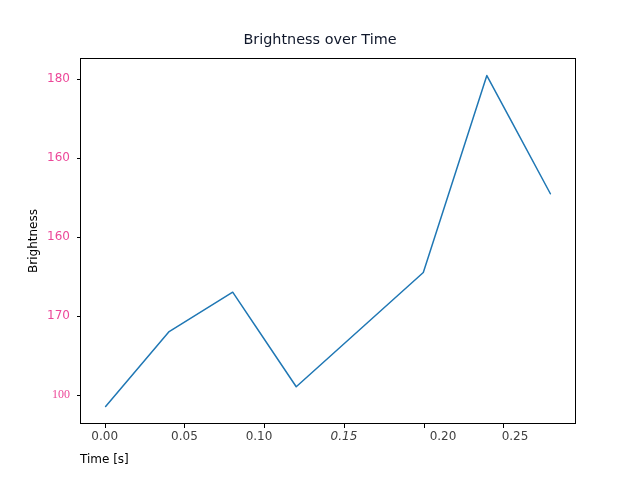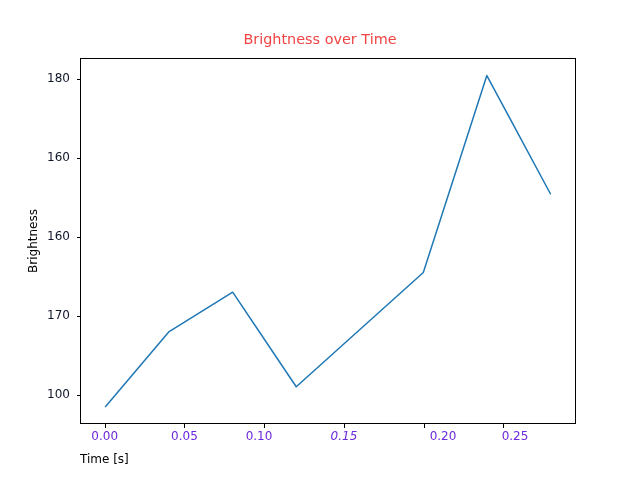--- a/index.html
+++ b/index.html
@@ -38,21 +38,21 @@
     height: 100%;
     overflow: visible;
   }
   #chart-title {
     position: absolute;
     left: 0;
     top: 30px;
     width: 640px;
     text-align: center;
     font-size: 14.4px;
-    color: #ef4444;
+    color: #0f172a;
     line-height: 18px;
   }
   #xlabel {
     position: absolute;
     left: 80px;
     top: 452px;
     width: 496px;
     text-align: left;
     font-size: 12px;
     color: #000000;
@@ -67,29 +67,29 @@
     color: #000000;
     transform: rotate(-90deg);
     transform-origin: left top;
     
     margin-left: 26px;
     margin-top: 424px;
   }
   .xtick-label {
     position: absolute;
     font-size: 12px;
-    color: #6d28d9;
+    color: #404040;
     text-align: center;
     width: 60px;
     top: 429px;
   }
   .ytick-label {
     position: absolute;
     font-size: 12px;
-    color: #0f172a;
+    color: #ec4899;
     text-align: right;
     width: 60px;
     left: 10px;
   }
   .xtick-mark {
     position: absolute;
     width: 0;
     height: 3.5px;
     border-left: 0.8px solid #000000;
     top: 424px;
@@ -121,21 +121,21 @@
       <div class="xtick-label" style="left: 154.463px;">0.05</div>
       <div class="xtick-mark" style="left: 264.206px;"></div>
       <div class="xtick-label" style="left: 229px;">0.10</div>
       <div class="xtick-mark" style="left: 343.949px;"></div>
       <div class="xtick-label" style="left: 313.949px; font-style: italic;">0.15</div>
       <div class="xtick-mark" style="left: 423.691px;"></div>
       <div class="xtick-label" style="left: 413px;">0.20</div>
       <div class="xtick-mark" style="left: 503.434px;"></div>
       <div class="xtick-label" style="left: 485px;">0.25</div>
       <div class="ytick-mark" style="top: 395.481px;"></div>
-      <div class="ytick-label" style="top: 387.481px;">100</div>
+      <div class="ytick-label" style="top: 387.481px; font-family: Liberation Serif, serif;">100</div>
       <div class="ytick-mark" style="top: 316.26px;"></div>
       <div class="ytick-label" style="top: 308.26px;">170</div>
       <div class="ytick-mark" style="top: 237.039px;"></div>
       <div class="ytick-label" style="top: 229.039px;">160</div>
       <div class="ytick-mark" style="top: 157.818px;"></div>
       <div class="ytick-label" style="top: 149.818px;">160</div>
       <div class="ytick-mark" style="top: 78.5974px;"></div>
       <div class="ytick-label" style="top: 70.5974px;">180</div>
     </div>
 

